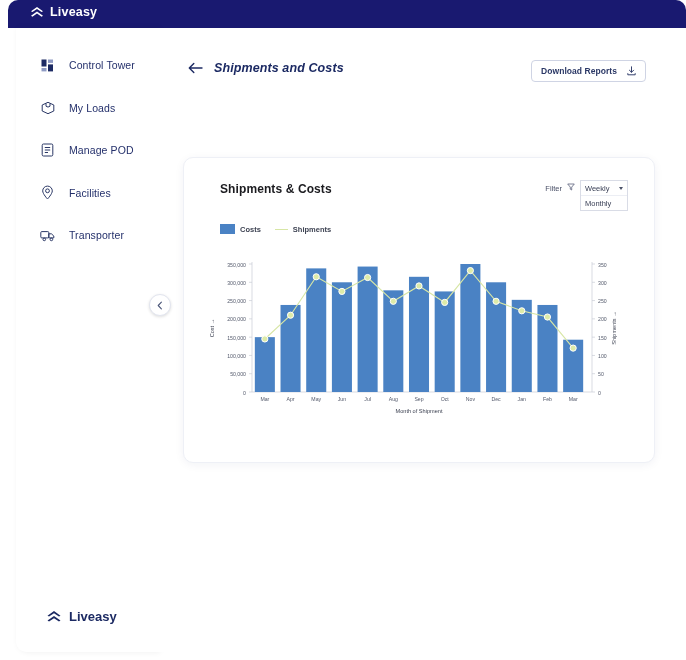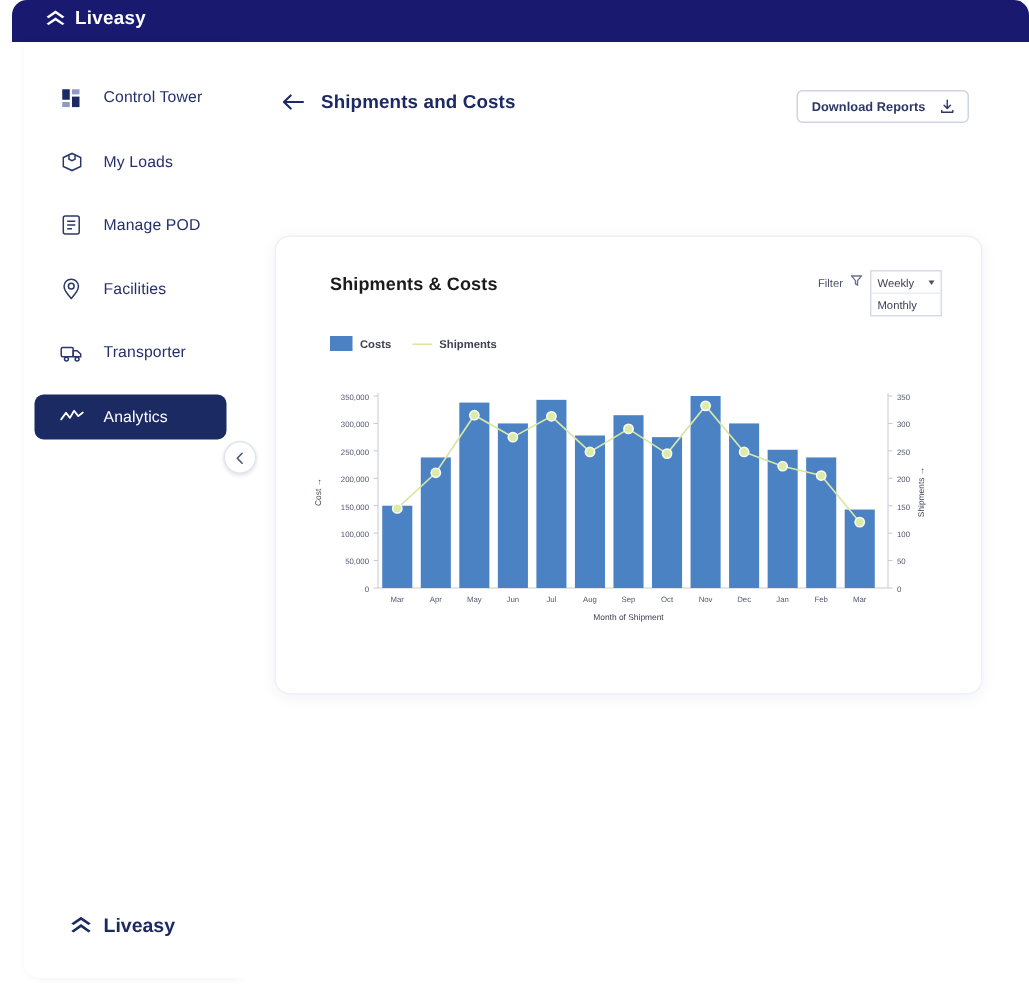--- a/index.html
+++ b/index.html
@@ -149,20 +149,21 @@
     height: 30px;
   }
   .back-row {
     position: absolute;
     left: 30px;
     top: 5px;
     display: flex;
     align-items: center;
     gap: 11px;
     cursor: pointer;
+    font-style: italic;
   }
   .page-title {
     font-size: 12.5px;
     font-weight: bold;
     color: #1c2a63;
     letter-spacing: 0.1px;
   }
   .download-btn {
     position: absolute;
     right: 40px;
@@ -353,28 +354,20 @@
           <svg width="15" height="13" viewBox="0 0 15 13" fill="none" stroke="#2b3866" stroke-width="1">
             <rect x="0.8" y="2.6" width="8" height="6.3" rx="1"></rect>
             <path d="M8.8 4.8 H11.4 L13.8 7 V8.9 H8.8 Z"></path>
             <circle cx="4.3" cy="10.4" r="1.3"></circle>
             <circle cx="11.4" cy="10.4" r="1.3"></circle>
           </svg>
         </span>
         <span class="nav-label">Transporter</span>
       </div>
 
-      <div class="nav-item active">
-        <span class="nav-icon">
-          <svg width="16" height="11" viewBox="0 0 16 11" fill="none" stroke="#ffffff" stroke-width="1.2" stroke-linecap="round" stroke-linejoin="round">
-            <path d="M0.8 7.6 L4 3.2 L6.6 6.6 L9.4 1.8 L12.2 5.4 L15.2 3"></path>
-          </svg>
-        </span>
-        <span class="nav-label">Analytics</span>
-      </div>
 
 
 
     </div>
 
     <div class="brand-bottom">
       <svg width="16" height="13" viewBox="0 0 14 12">
         <path d="M7 1 L13 5.2 L11.6 6.1 L7 3 L2.4 6.1 L1 5.2 Z" fill="#1c2a63"></path>
         <path d="M7 5.6 L13 9.8 L11.6 10.7 L7 7.6 L2.4 10.7 L1 9.8 Z" fill="#1c2a63"></path>
       </svg>

